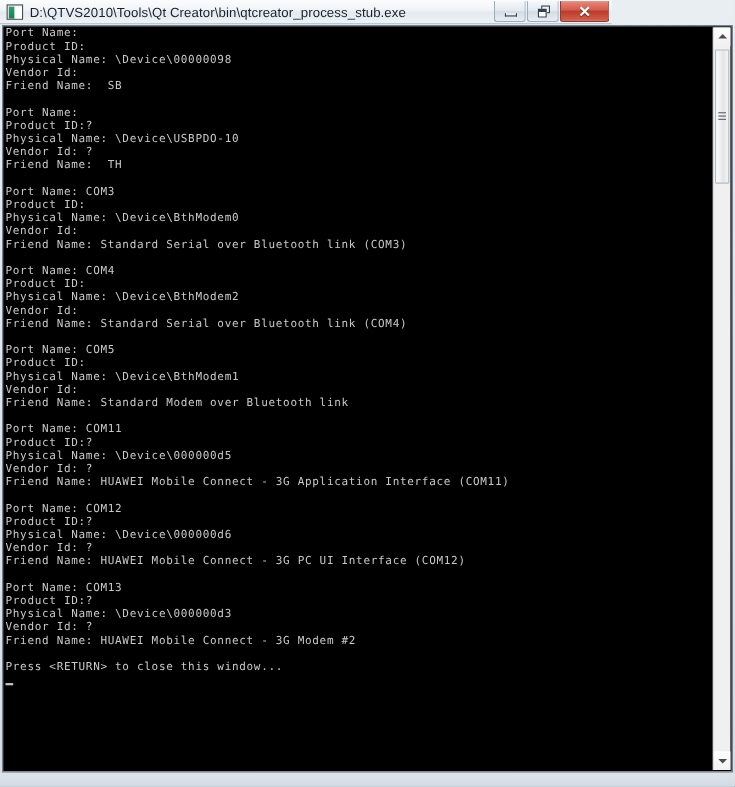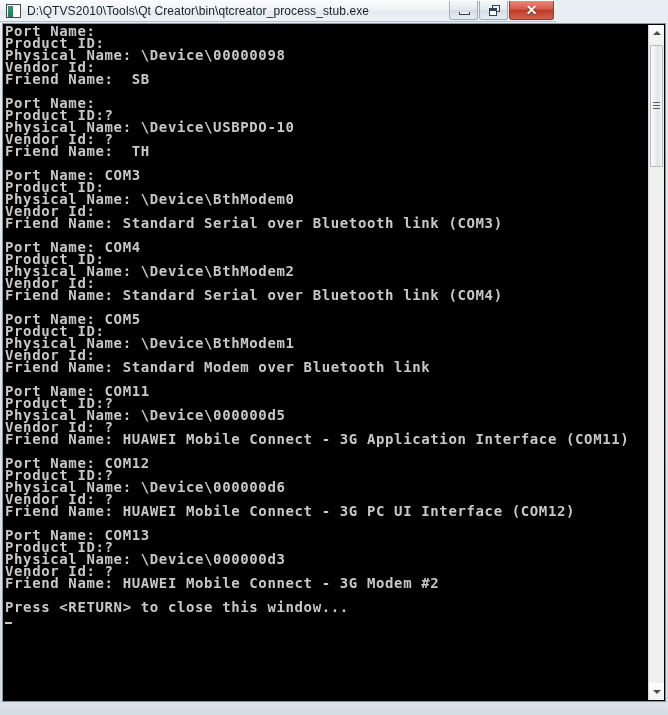--- a/index.html
+++ b/index.html
@@ -147,25 +147,25 @@
     box-sizing: border-box;
     overflow: hidden;
   }
   #console-text {
     position: absolute;
     left: 2px;
     top: 1px;
     width: 630px;
     color: #c8c8c8;
     font-family: "DejaVu Sans Mono", "Liberation Mono", monospace;
-    font-size: 14px;
+    font-size: 10px;
     line-height: 12px;
     letter-spacing: 0.62px;
     white-space: pre;
-    font-weight: bold;
+    font-weight: normal;
     -webkit-font-smoothing: none;
   }
   #console-text .line {
     height: 12px;
     white-space: pre;
   }
   #cursor {
     display: inline-block;
     width: 7px;
     height: 2px;

